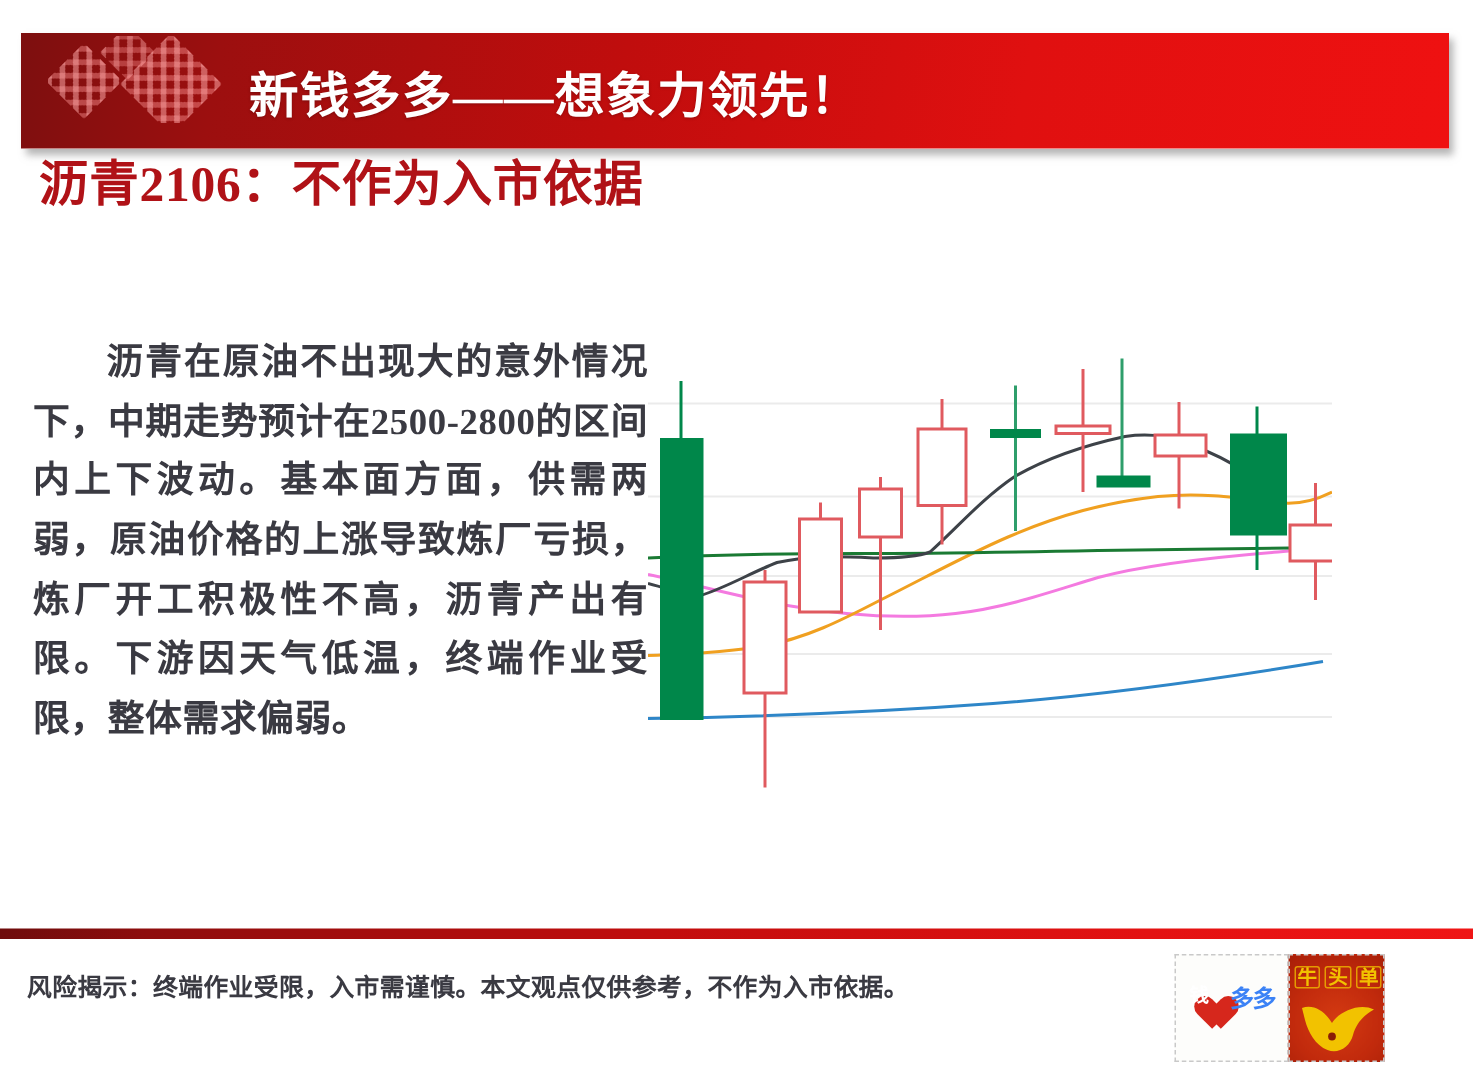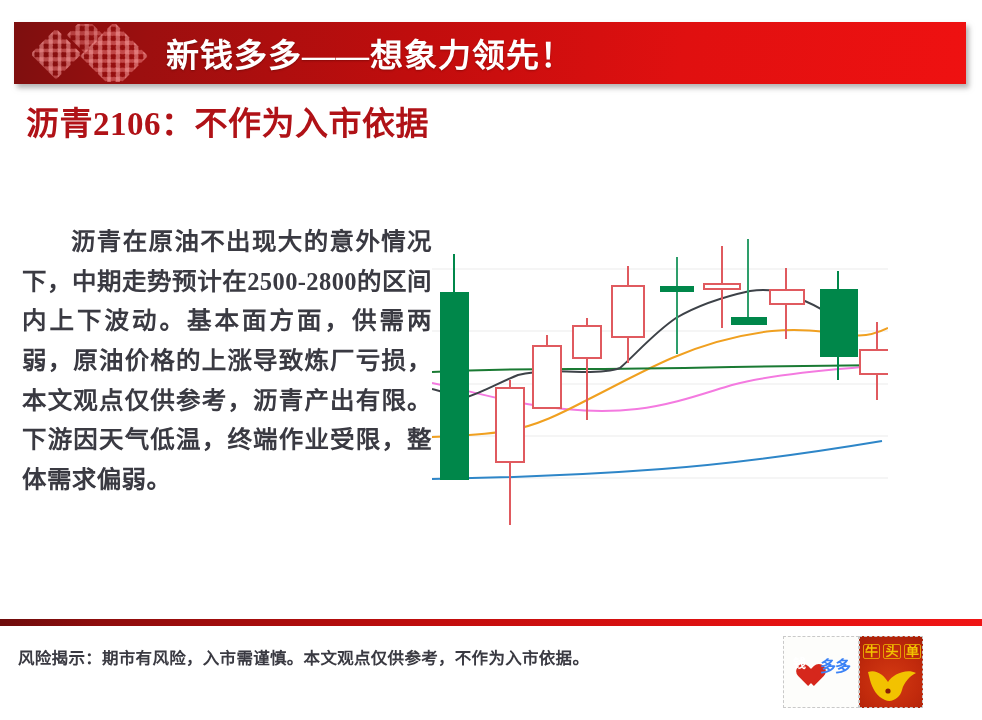--- a/index.html
+++ b/index.html
@@ -15,21 +15,21 @@
     font-family: "Liberation Serif", "DejaVu Serif", serif;
     -webkit-font-smoothing: antialiased;
   }
 
   
   .header-banner {
     position: absolute;
     left: 14px;
     top: 22px;
     width: 952px;
-    height: 62px;
+    height: 77px;
     background: linear-gradient(100deg, #7d0f0f 0%, #9c0f0f 14%, #c00d0d 42%, #e01010 70%, #ef1111 100%);
     box-shadow: 3px 4px 5px rgba(120,120,120,0.55);
   }
   .header-knot {
     position: absolute;
     left: 18px;
     top: 2px;
     width: 132px;
     height: 58px;
     overflow: hidden;
@@ -204,21 +204,21 @@
 <div class="header-banner">
   <div class="header-knot">
     <span class="knot k1"></span>
     <span class="knot k2"></span>
     <span class="knot k3"></span>
   </div>
   <div class="header-title">新钱多多——想象力领先！</div>
 </div>
 
 <div class="slide-title">沥青2106：不作为入市依据</div>
-<div class="body-paragraph">沥青在原油不出现大的意外情况下，中期走势预计在2500-2800的区间内上下波动。基本面方面，供需两弱，原油价格的上涨导致炼厂亏损，本文观点仅供参考，沥青产出有限。下游因天气低温，终端作业受限，整体需求偏弱。</div>
+<div class="body-paragraph">沥青在原油不出现大的意外情况下，中期走势预计在2500-2800的区间内上下波动。基本面方面，供需两弱，原油价格的上涨导致炼厂亏损，炼厂开工积极性不高，沥青产出有限。下游因天气低温，终端作业受限，整体需求偏弱。</div>
 
 <div class="chart-area">
   <svg class="chart-svg" viewBox="0 0 456 326">
 
     <g stroke="#ebebeb" stroke-width="1.2">
       <line x1="0" y1="61" x2="456" y2="61"></line>
       <line x1="0" y1="123" x2="456" y2="123"></line>
       <line x1="0" y1="176" x2="456" y2="176"></line>
       <line x1="0" y1="228" x2="456" y2="228"></line>
       <line x1="0" y1="270" x2="456" y2="270"></line>
@@ -293,21 +293,21 @@
 
       <g>
         <line x1="445" y1="114" x2="445" y2="192" stroke="#e05a5f" stroke-width="2"></line>
         <rect x="428" y="142" width="34" height="24" fill="#ffffff" stroke="#e05a5f"></rect>
       </g>
     </g>
   </svg>
 </div>
 
 <div class="footer-rule"></div>
-<div class="footer-note">风险揭示：期市有风险，入市需谨慎。本文观点仅供参考，不作为入市依据。</div>
+<div class="footer-note">风险揭示：终端作业受限，入市需谨慎。本文观点仅供参考，不作为入市依据。</div>
 
 <div class="footer-stamps">
   <div class="stamp qdd">
     <span class="qdd-heart"></span>
     <span class="qdd-char-in-heart">钱</span>
     <span class="qdd-text">多多</span>
   </div>
   <div class="stamp ntd">
     <div class="ntd-text">
       <span>牛</span>

